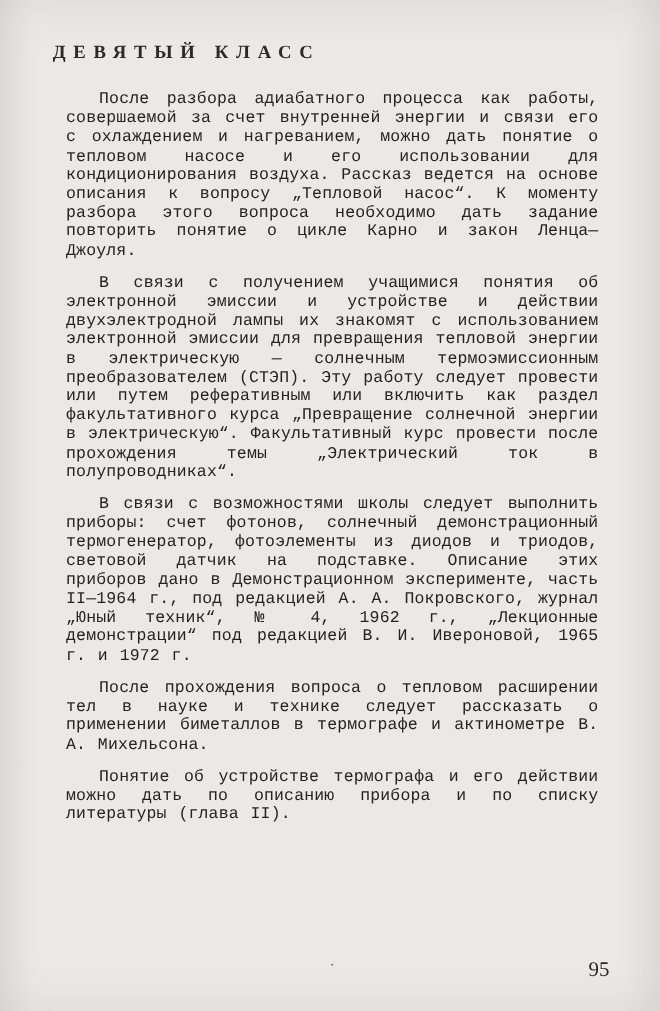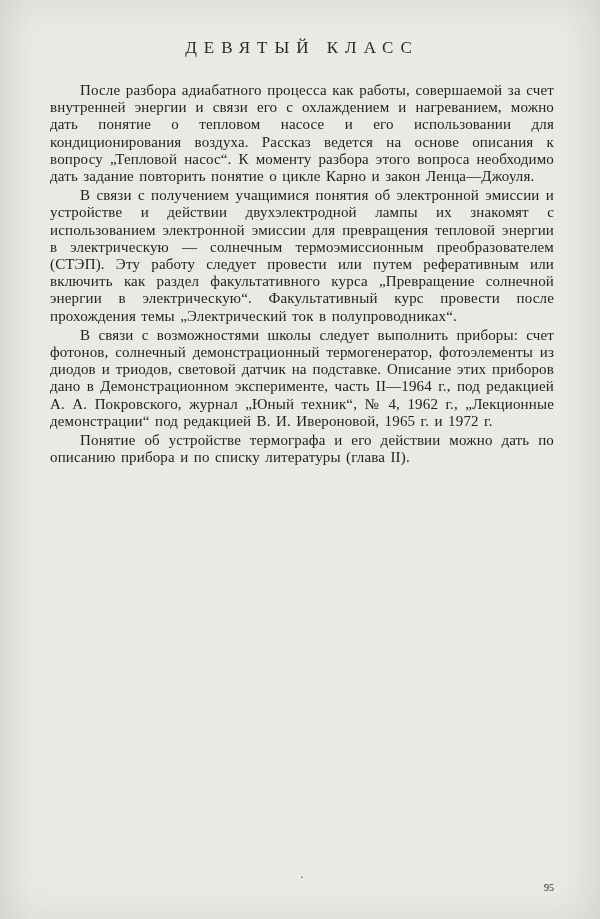--- a/index.html
+++ b/index.html
@@ -15,73 +15,74 @@
     box-sizing: border-box;
     padding: 30px 44px 0 48px;
     background: linear-gradient(90deg, #e2e1dd 0%, #eae9e5 5%, #eae9e5 94%, #e3e2de 100%);
     box-shadow: inset 0 0 40px rgba(90,88,80,0.12);
     font-family: "Liberation Serif", "DejaVu Serif", serif;
     color: #242422;
     overflow: hidden;
   }
   .section-title {
     margin: 0;
-    text-align: center;
     font-size: 17px;
-    font-weight: normal;
+    font-weight: bold;
     letter-spacing: 7px;
     color: #2a2a28;
     white-space: nowrap;
   }
   .section-title.first {
     margin-top: 8px;
     margin-bottom: 24px;
   }
   .section-title.second {
     margin-top: 60px;
     margin-bottom: 28px;
   }
   .para {
-    margin: 2px;
+    margin: 12px;
     text-align: justify;
     text-indent: 30px;
     font-size: 15px;
     line-height: 17.2px;
     letter-spacing: 0.15px;
     word-spacing: 1.5px;
     color: #232321;
+    font-family: Liberation Mono, monospace;
   }
   .artifact-dot {
     position: absolute;
     left: 300px;
     bottom: 34px;
     font-size: 12px;
     color: #4a4a46;
   }
   .page-number {
     position: absolute;
     right: 46px;
     bottom: 26px;
-    font-size: 10px;
+    font-size: 19px;
     color: #2a2a28;
   }
 </style>
 </head>
 <body>
 
 <div class="page">
 
   <h1 class="section-title first">ДЕВЯТЫЙ КЛАСС</h1>
 
   <p class="para">После разбора адиабатного процесса как работы, совершаемой за счет внутренней энергии и связи его с охлаждением и нагреванием, можно дать понятие о тепловом насосе и его использовании для кондиционирования воздуха. Рассказ ведется на основе описания к вопросу „Тепловой насос“. К моменту разбора этого вопроса необходимо дать задание повторить понятие о цикле Карно и закон Ленца—Джоуля.</p>
 
   <p class="para">В связи с получением учащимися понятия об электронной эмиссии и устройстве и действии двухэлектродной лампы их знакомят с использованием электронной эмиссии для превращения тепловой энергии в электрическую — солнечным термоэмиссионным преобразователем (СТЭП). Эту работу следует провести или путем реферативным или включить как раздел факультативного курса „Превращение солнечной энергии в электрическую“. Факультативный курс провести после прохождения темы „Электрический ток в полупроводниках“.</p>
 
   <p class="para">В связи с возможностями школы следует выполнить приборы: счет фотонов, солнечный демонстрационный термогенератор, фотоэлементы из диодов и триодов, световой датчик на подставке. Описание этих приборов дано в Демонстрационном эксперименте, часть II—1964 г., под редакцией А. А. Покровского, журнал „Юный техник“, № 4, 1962 г., „Лекционные демонстрации“ под редакцией В. И. Ивероновой, 1965 г. и 1972 г.</p>
 
+  <p class="para">После прохождения вопроса о тепловом расширении тел в науке и технике следует рассказать о применении биметаллов в термографе и актинометре В. А. Михельсона.</p>
 
 
   <p class="para">Понятие об устройстве термографа и его действии можно дать по описанию прибора и по списку литературы (глава II).</p>
 
 
 
 
   <span class="artifact-dot">·</span>
 
   <div class="page-number">95</div>

